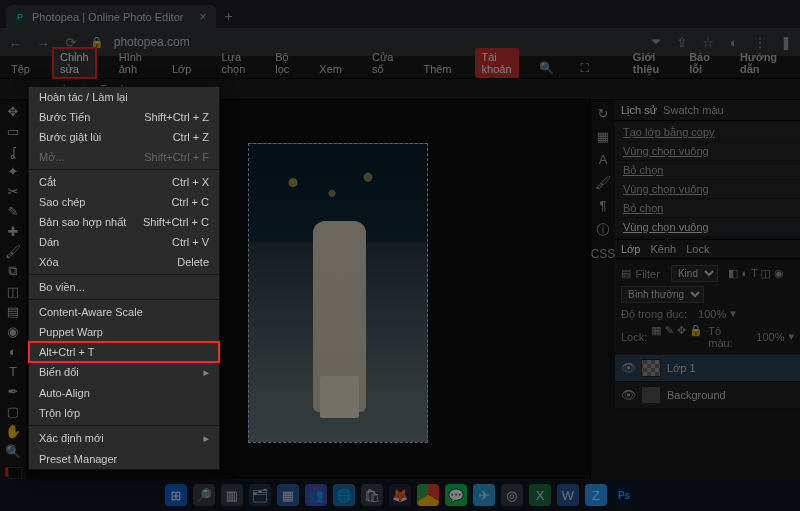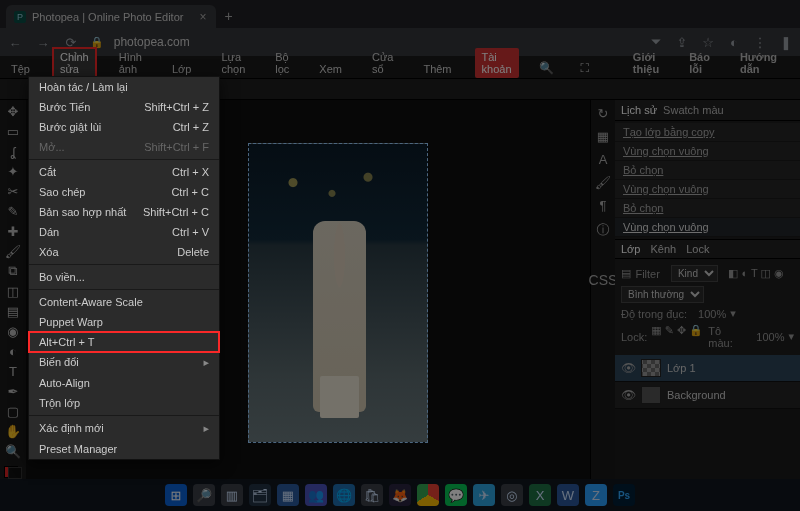--- a/index.html
+++ b/index.html
@@ -66,21 +66,21 @@
   .padj { padding:4px 6px; background:#1f1f1f; }
   .padj .row { display:flex; align-items:center; gap:4px; color:#999; padding:2px 0;}
   .padj select { background:#2b2b2b; color:#ccc; border:1px solid #444; font-size:10px; padding:1px 2px; }
   .layer { display:flex; align-items:center; gap:6px; padding:4px 6px; background:#242424; border-bottom:1px solid #111;}
   .layer.sel { background:#2d4459; }
   .eye { color:#aaa; font-size:12px; width:14px; }
   .thumb { width:20px; height:18px; background:#555; border:1px solid #222;}
   .thumb.chk { background: repeating-conic-gradient(#999 0 25%, #666 0 50%) 50%/8px 8px; }
 
   
-  .menu { position:absolute; left:28px; top:76px; width:192px; background:#2b2b2b; border:1px solid #111; box-shadow:0 4px 14px rgba(0,0,0,.6); z-index:60; font-size:11px; color:#ccc;}
+  .menu { position:absolute; left:28px; top:86px; width:192px; background:#2b2b2b; border:1px solid #111; box-shadow:0 4px 14px rgba(0,0,0,.6); z-index:60; font-size:11px; color:#ccc;}
   .menu .mrow { display:flex; justify-content:space-between; padding:4px 10px; cursor:pointer; }
   .menu .mrow.disabled { color:#666; }
   .menu .msep { height:1px; background:#191919; margin:2px 0; }
   .menu .mrow .arr { color:#888; }
 
   
   .taskbar { position:absolute; left:0; right:0; bottom:0; height:32px; background:#10161f; display:flex; align-items:center; justify-content:center; gap:6px; z-index:40;}
   .tb { width:22px; height:22px; border-radius:4px; display:flex; align-items:center; justify-content:center; font-size:13px; color:#cfe3ff; }
   .tb.win { background:#0b62d6; color:#fff; }
   .tb.g1{background:#3a3f47;} .tb.g2{background:#2b5a9e;} .tb.g3{background:#234;}
@@ -176,21 +176,21 @@
   </div>
 
   <div class="panels">
     <div class="pricons">
       <span>↻</span>
       <span>▦</span>
       <span>A</span>
       <span>🖌</span>
       <span>¶</span>
       <span>ⓘ</span>
-      <span style="font-size:14px;margin-top:25px;">CSS</span>
+      <span style="font-size:12px;">CSS</span>
     </div>
     <div class="pstack">
       <div class="ptabs">
         <span class="pt active">Lịch sử</span>
         <span class="pt">Swatch màu</span>
       </div>
       <div class="plist">
         <div class="prow">Tạo lớp bằng copy</div>
         <div class="prow">Vùng chọn vuông</div>
         <div class="prow">Bỏ chọn</div>

